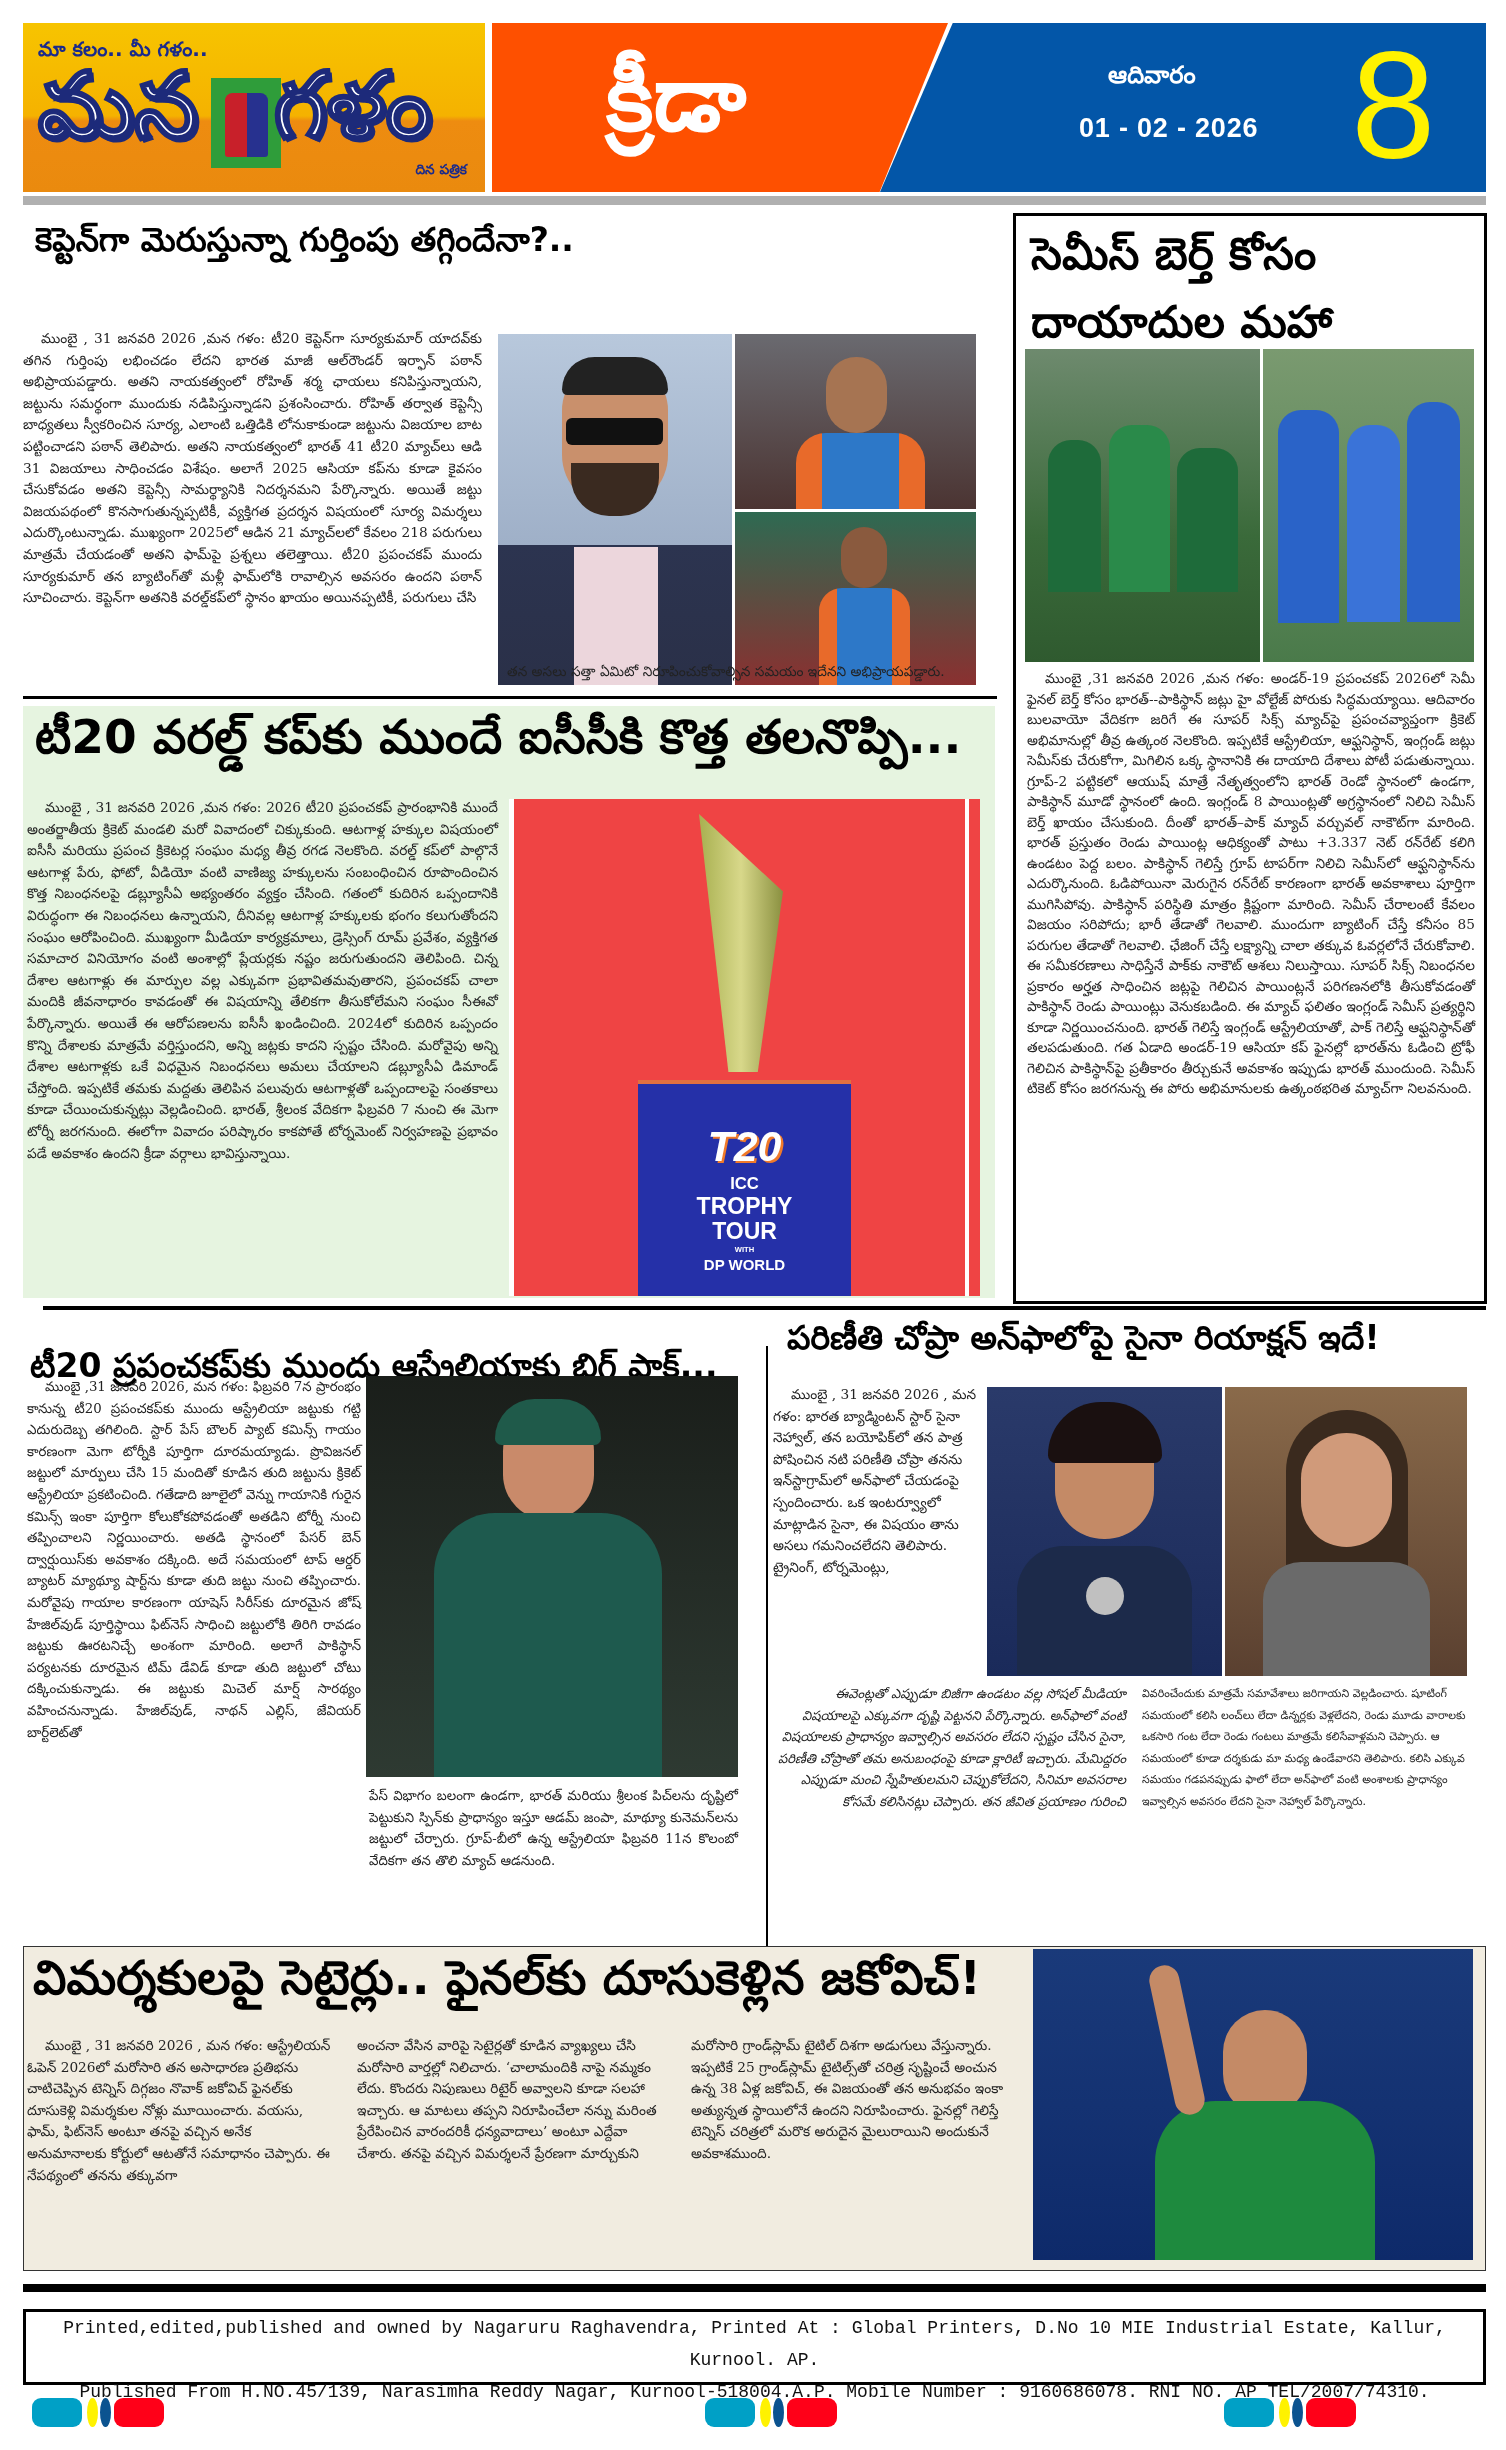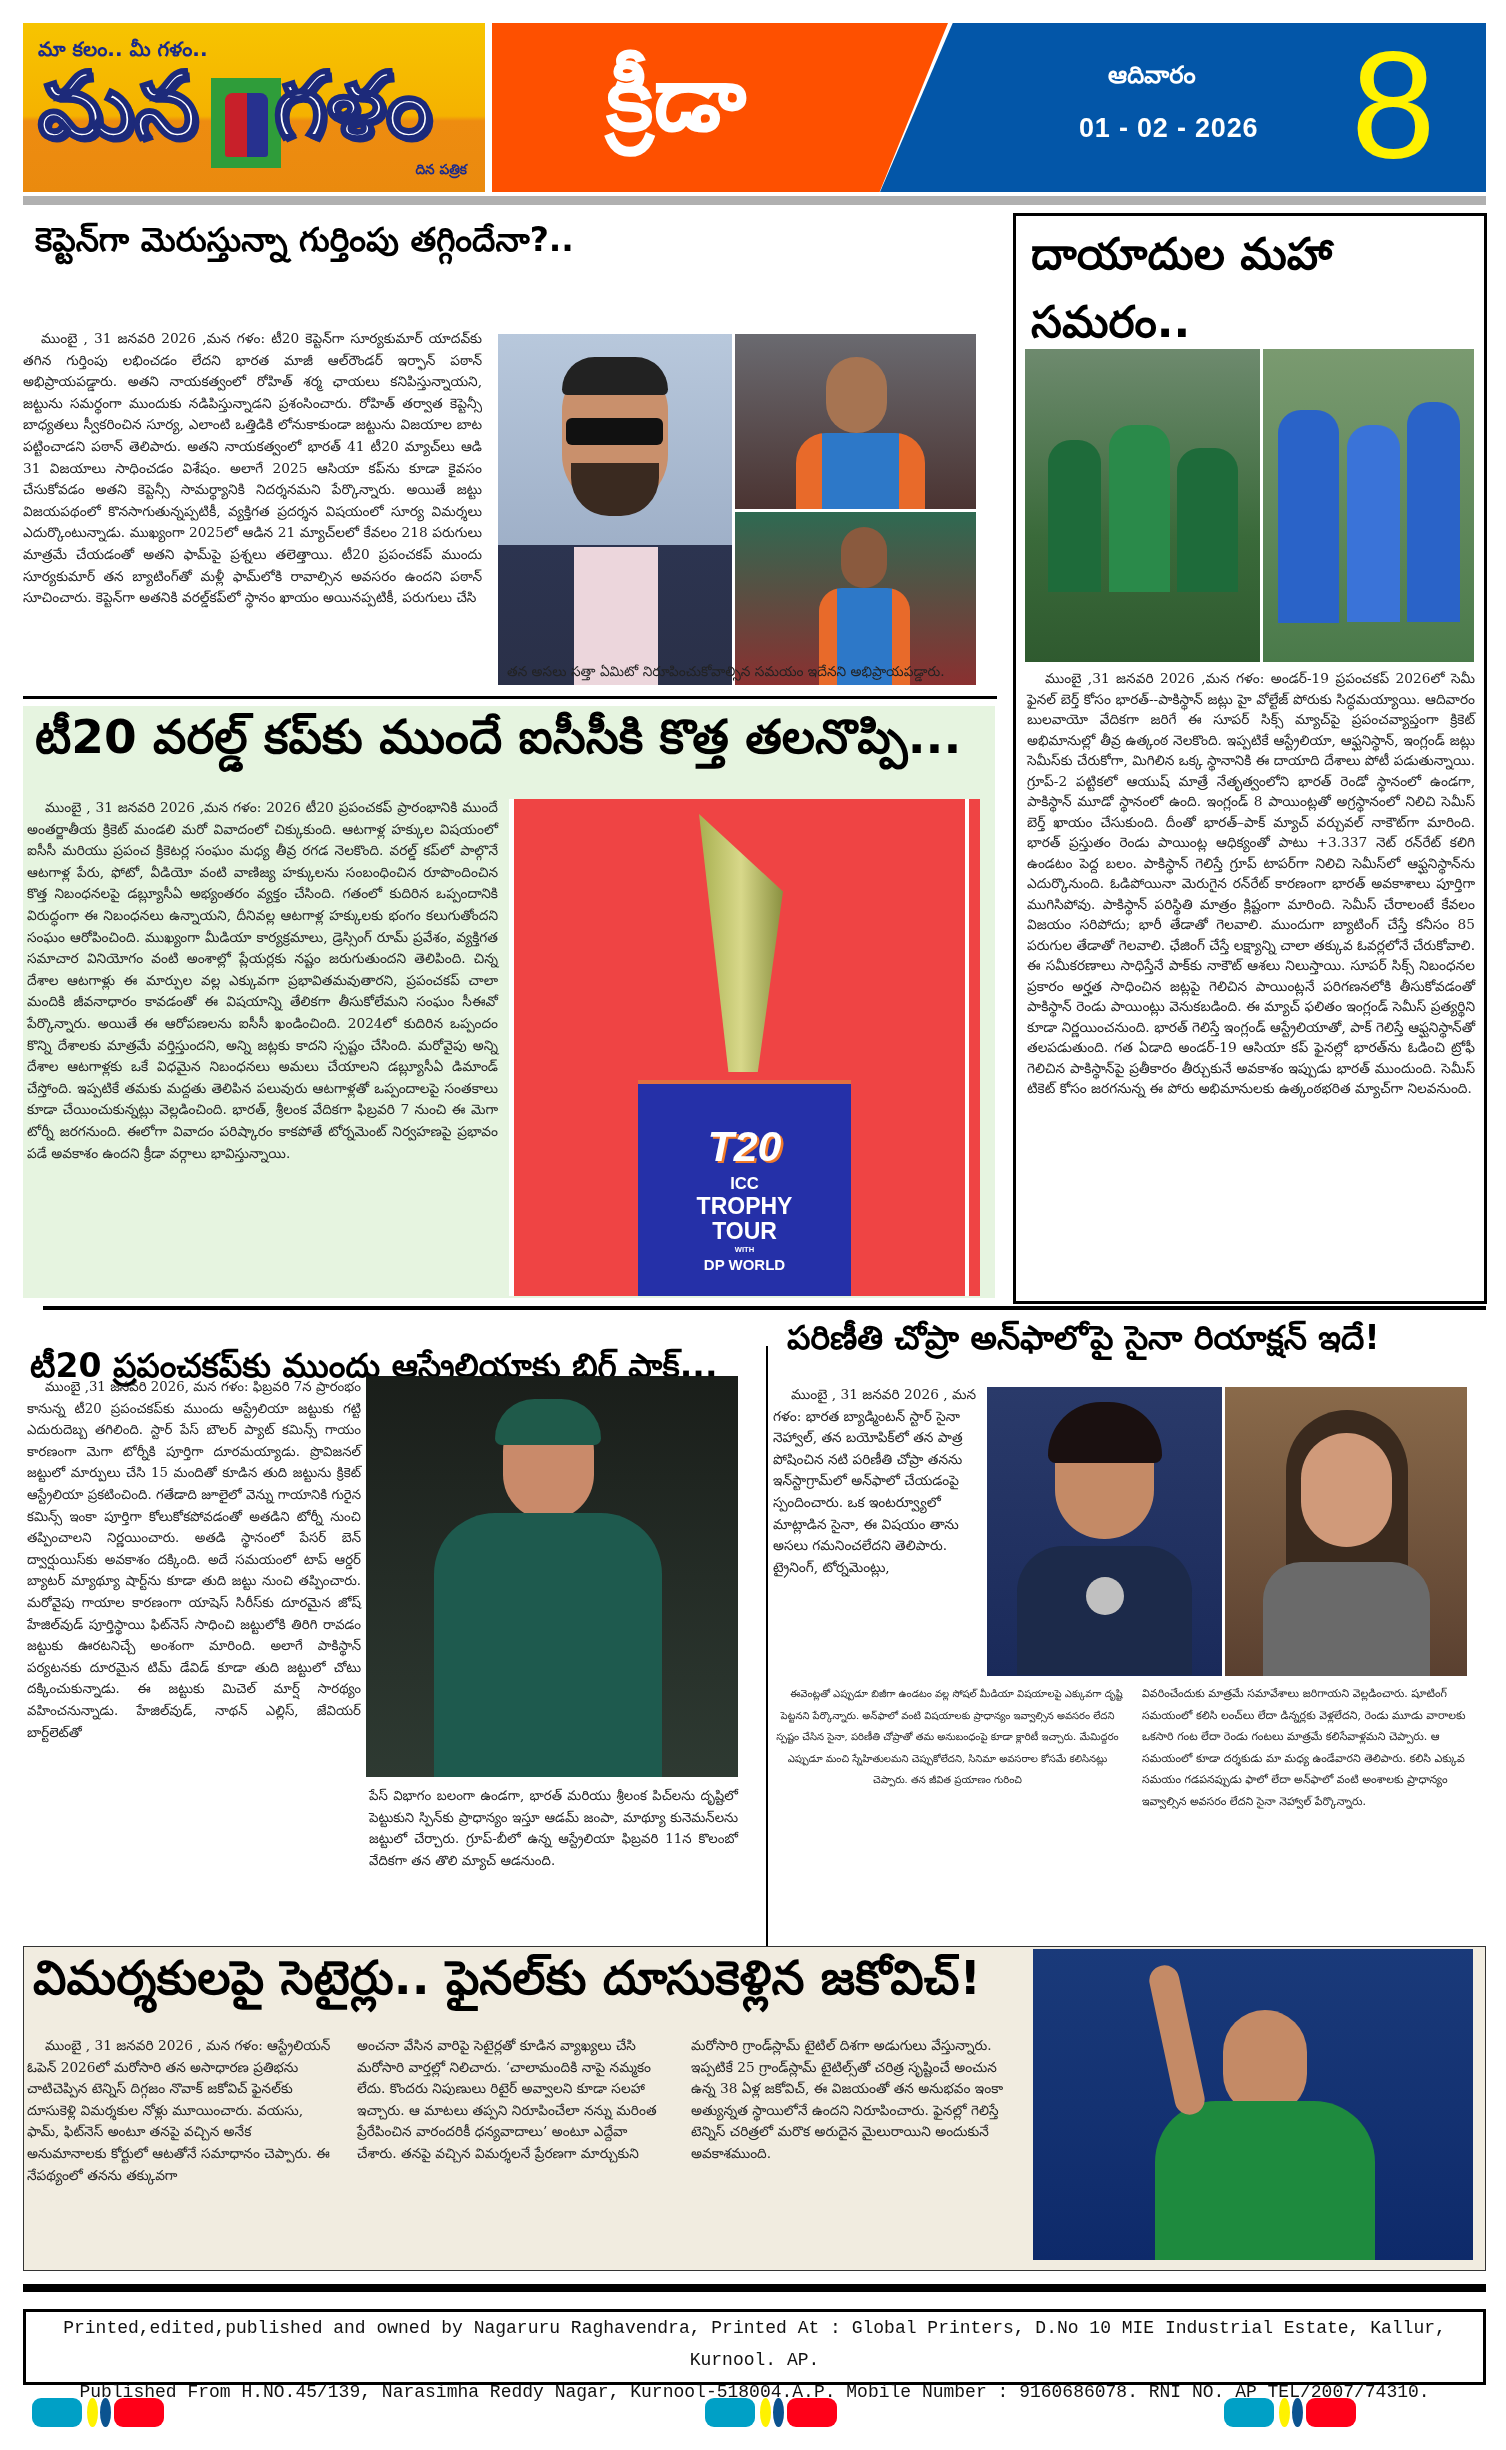--- a/index.html
+++ b/index.html
@@ -47,21 +47,21 @@
   
   #a3-head{left:30px;top:1346px;font-size:33px;}
   #a3-body{left:27px;top:1376px;width:334px;font-size:13.3px;}
   #a3-photo{left:366px;top:1376px;width:372px;height:401px;}
   #a3-caption{left:369px;top:1785px;width:369px;font-size:13.3px;}
   
   #a4-divider{left:766px;top:1346px;width:2.3px;height:668px;}
   #a4-head{left:787px;top:1318px;font-size:33px;}
   #a4-body1{left:773px;top:1384px;width:205px;text-align:left;}
   #a4-photo{left:987px;top:1387px;width:480px;height:289px;}
-  #a4-body2{left:769px;top:1683px;width:357px;text-align:center;font-size:10px;}
+  #a4-body2{left:769px;top:1683px;width:357px;text-align:right;font-size:13px;font-style:italic;}
   #a4-body3{left:1142px;top:1683px;width:342px;text-align:left;font-size:11px;}
   
   #a5-box{left:23px;top:1946px;width:1463px;height:325px;background:#f1ece0;border:1.5px solid #333;box-sizing:border-box;}
   #a5-head{left:33px;top:1950px;font-size:47px;}
   #a5-col1{left:27px;top:2035px;width:304px;text-align:left;}
   #a5-col2{left:357px;top:2035px;width:304px;text-align:left;}
   #a5-col3{left:691px;top:2035px;width:319px;text-align:left;}
   #a5-photo{left:1033px;top:1949px;width:440px;height:311px;}
   
   #footer-rule{left:23px;top:2284px;width:1463px;height:7.6px;background:#000;}
@@ -116,20 +116,21 @@
   </div>
   <div style="position:absolute;left:237px;top:178px;width:242px;height:173px;background:linear-gradient(#2e6a52,#8a3030);">
     <div style="position:absolute;left:106px;top:15px;width:46px;height:61px;border-radius:23px;background:#8a5a3e;"></div>
     <div style="position:absolute;left:84px;top:76px;width:91px;height:97px;border-radius:23px 23px 0 0;background:linear-gradient(90deg,#e86a2a 0 20%,#2d78c8 20% 80%,#e86a2a 80%);"></div>
   </div>
 </div>
 <div id="a1-caption" class="abs body">తన అసలు సత్తా ఏమిటో నిరూపించుకోవాల్సిన సమయం ఇదేనని అభిప్రాయపడ్డారు.</div>
 
 <div id="semis-box" class="abs"></div>
 <div id="semis-head" class="abs headline">
+  <div>సెమీస్ బెర్త్ కోసం</div>
   <div>దాయాదుల మహా సమరం..</div>
 </div>
 <div id="semis-photo" class="photo">
   <div style="position:absolute;left:0;top:0;width:235px;height:313px;background:linear-gradient(#6e8a6e,#3a6a3a 60%,#2f5a2f);">
     <div style="position:absolute;left:23px;top:91px;width:53px;height:152px;background:#1e6b3a;border-radius:23px 23px 0 0;"></div>
     <div style="position:absolute;left:84px;top:76px;width:61px;height:167px;background:#2a8a4a;border-radius:23px 23px 0 0;"></div>
     <div style="position:absolute;left:152px;top:99px;width:61px;height:144px;background:#1e6b3a;border-radius:23px 23px 0 0;"></div>
   </div>
   <div style="position:absolute;left:238px;top:0;width:211px;height:313px;background:linear-gradient(#7a9a70,#4a7a4a);">
     <div style="position:absolute;left:15px;top:61px;width:61px;height:213px;background:#2a63c8;border-radius:23px 23px 0 0;"></div>

